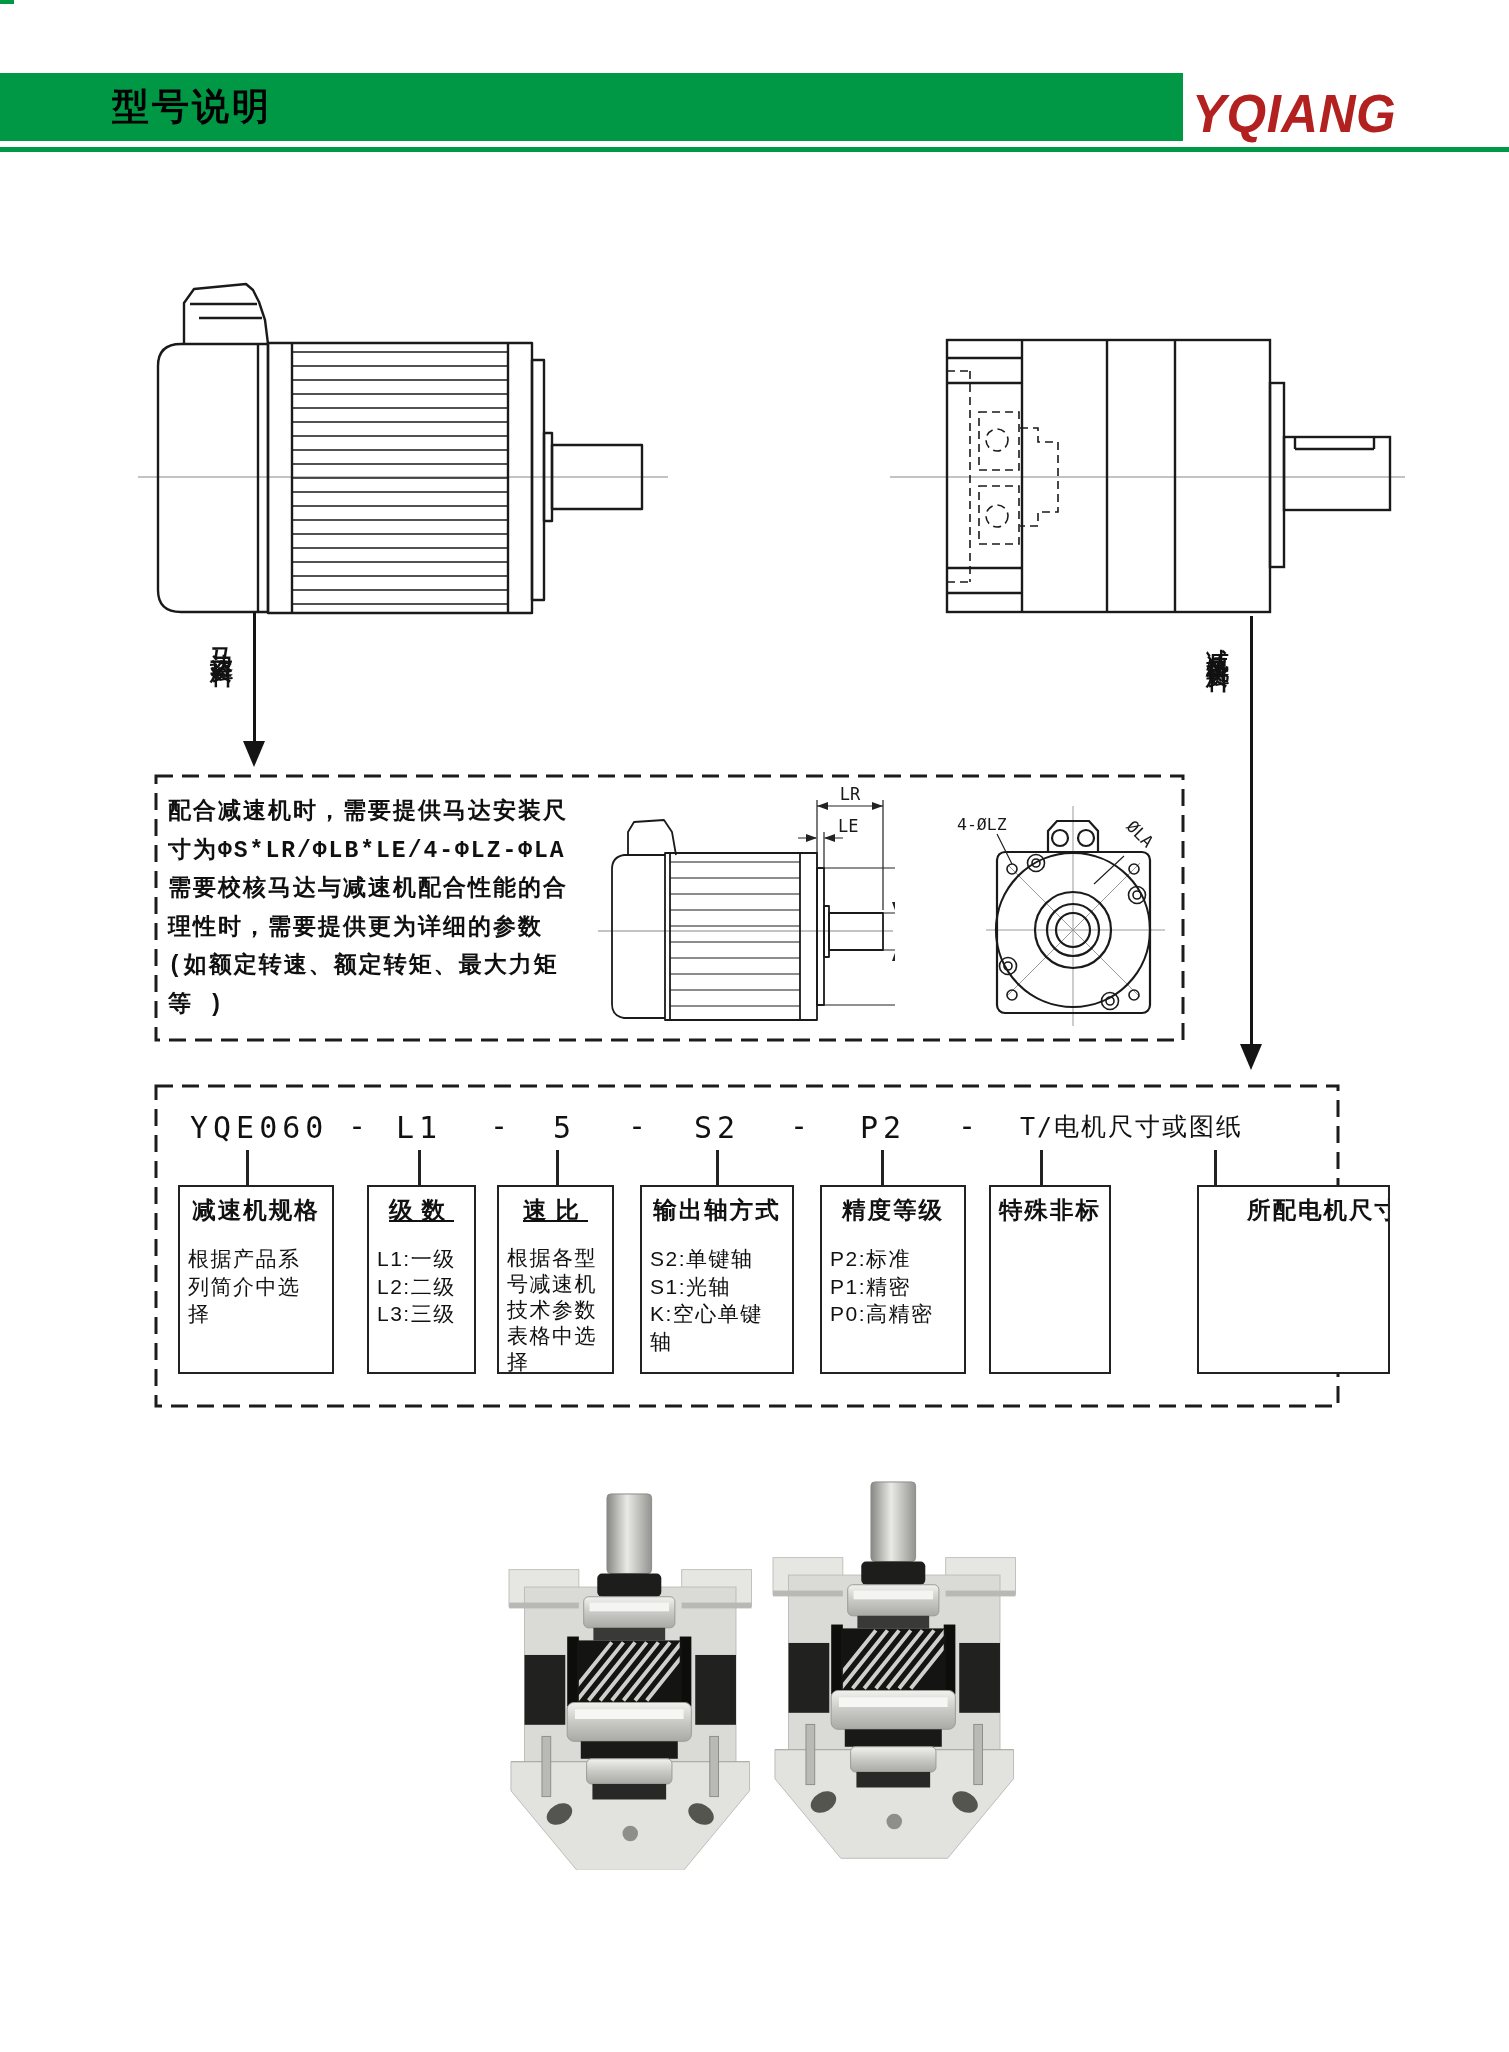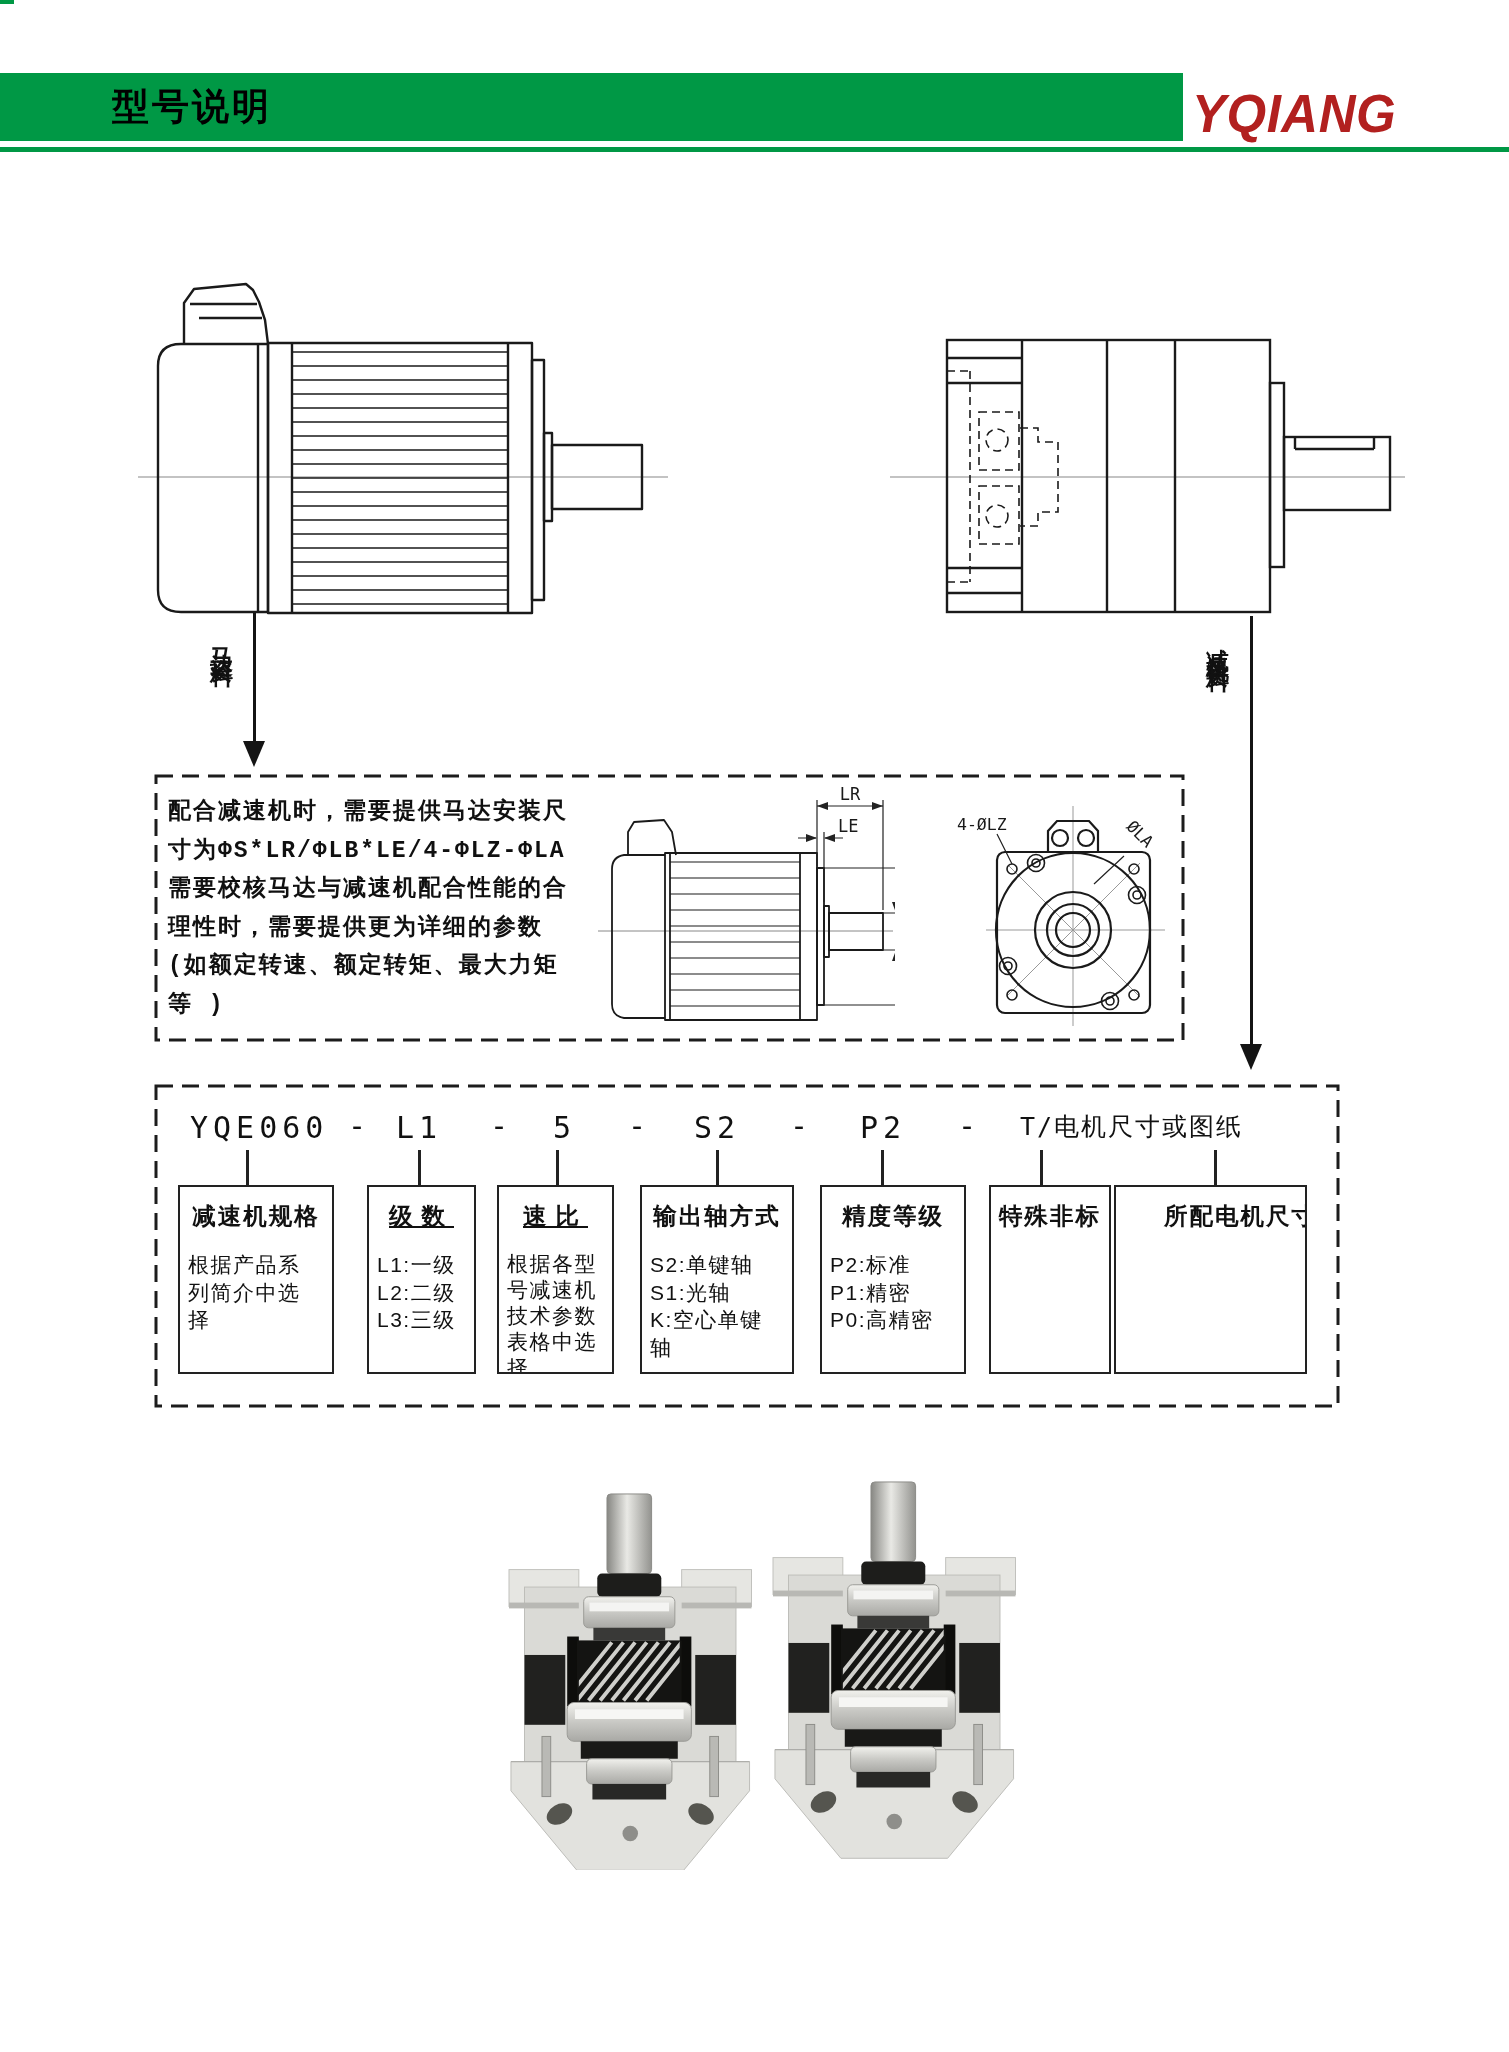--- a/index.html
+++ b/index.html
@@ -26,28 +26,28 @@
              letter-spacing:2px;font-weight:600;color:#101010;font-family:Liberation Mono, monospace;}
   
   .seg{position:absolute;top:1110px;font-size:30px;letter-spacing:5px;color:#111;
        font-family:"DejaVu Sans Mono",monospace;white-space:nowrap;}
   .seg-cjk{letter-spacing:2px;font-size:25px;text-align:center;}
   .sep{position:absolute;top:1108px;font-size:30px;color:#111;font-family:"DejaVu Sans Mono",monospace;}
   .conn{position:absolute;top:1150px;height:36px;width:2.5px;background:#222;}
   
   .spec-box{position:absolute;top:1185px;height:189px;border:2.5px solid #222;background:#fff;
             box-sizing:border-box;overflow:hidden;}
-  .spec-title{text-align:center;font-size:23.5px;letter-spacing:2px;margin-top:13px;margin-bottom:19px;
+  .spec-title{text-align:center;font-size:23.5px;letter-spacing:2px;margin-top:7px;margin-bottom:19px;
               font-weight:600;white-space:nowrap;}
   .spec-title.sp-wide{letter-spacing:9px;text-decoration:underline;}
   .spec-line{font-size:21px;line-height:27.5px;padding-left:8px;letter-spacing:1.5px;font-weight:500;
              white-space:nowrap;}
   .b1{left:178px;width:156px;} .b2{left:367px;width:109px;} .b3{left:497px;width:117px;}
   .b4{left:640px;width:154px;} .b5{left:820px;width:146px;} .b6{left:989px;width:122px;}
-  .b7{left:1114px;width:193px;padding-left:48px;}
+  .b7{left:1197px;width:193px;padding-left:48px;}
   .b3 .spec-line{line-height:26px;}
   svg text{font-family:"DejaVu Sans Mono",monospace;fill:#1a1a1a;}
   .overlay{pointer-events:none;}
 </style>
 </head>
 <body>
 
 <div class="page">
 
   <div class="corner-stub"></div>

